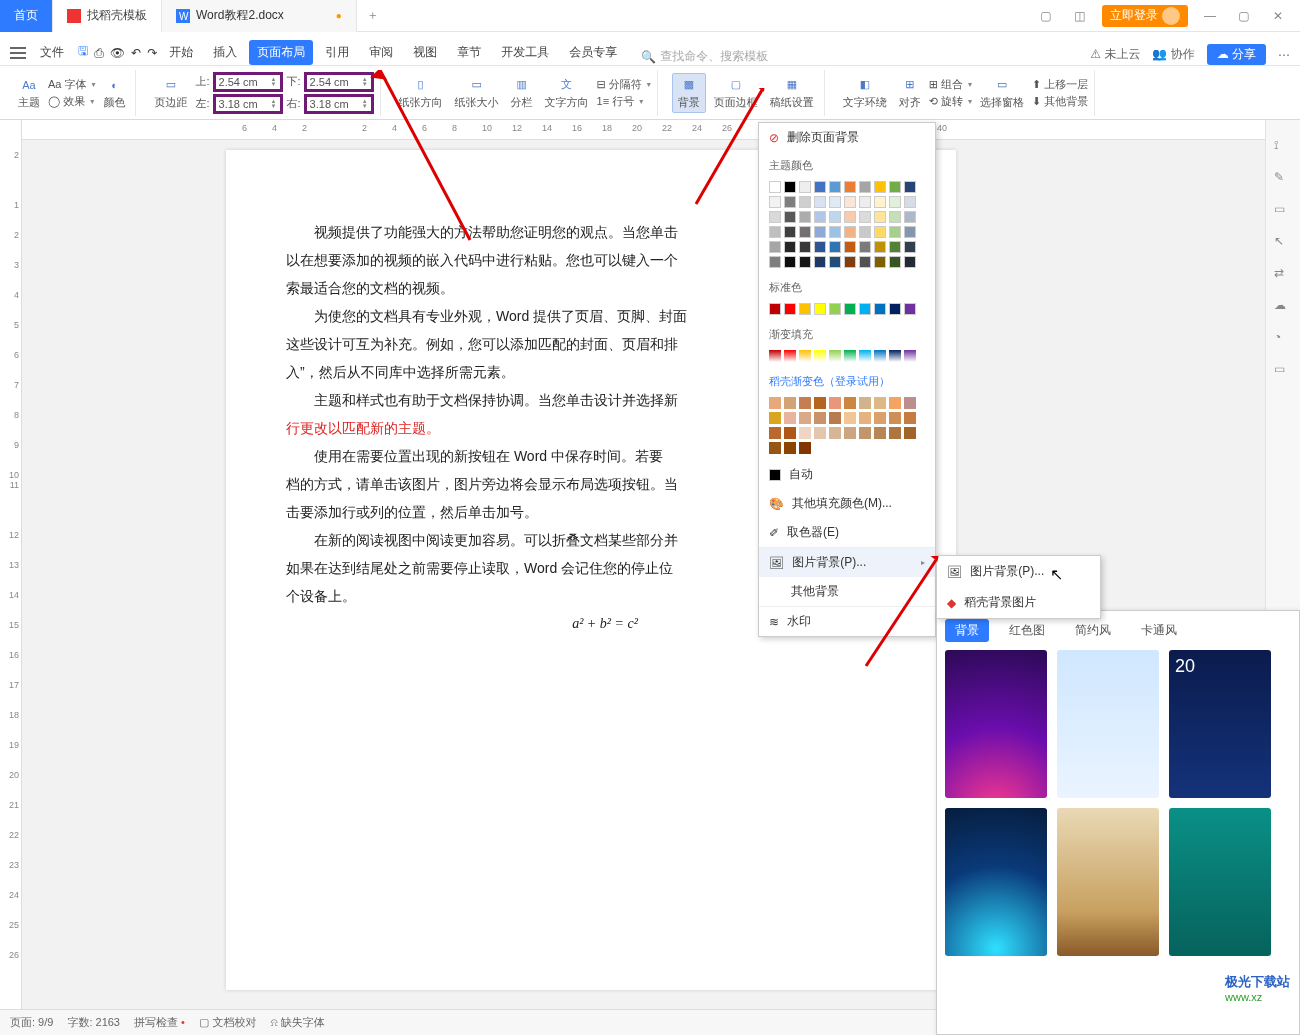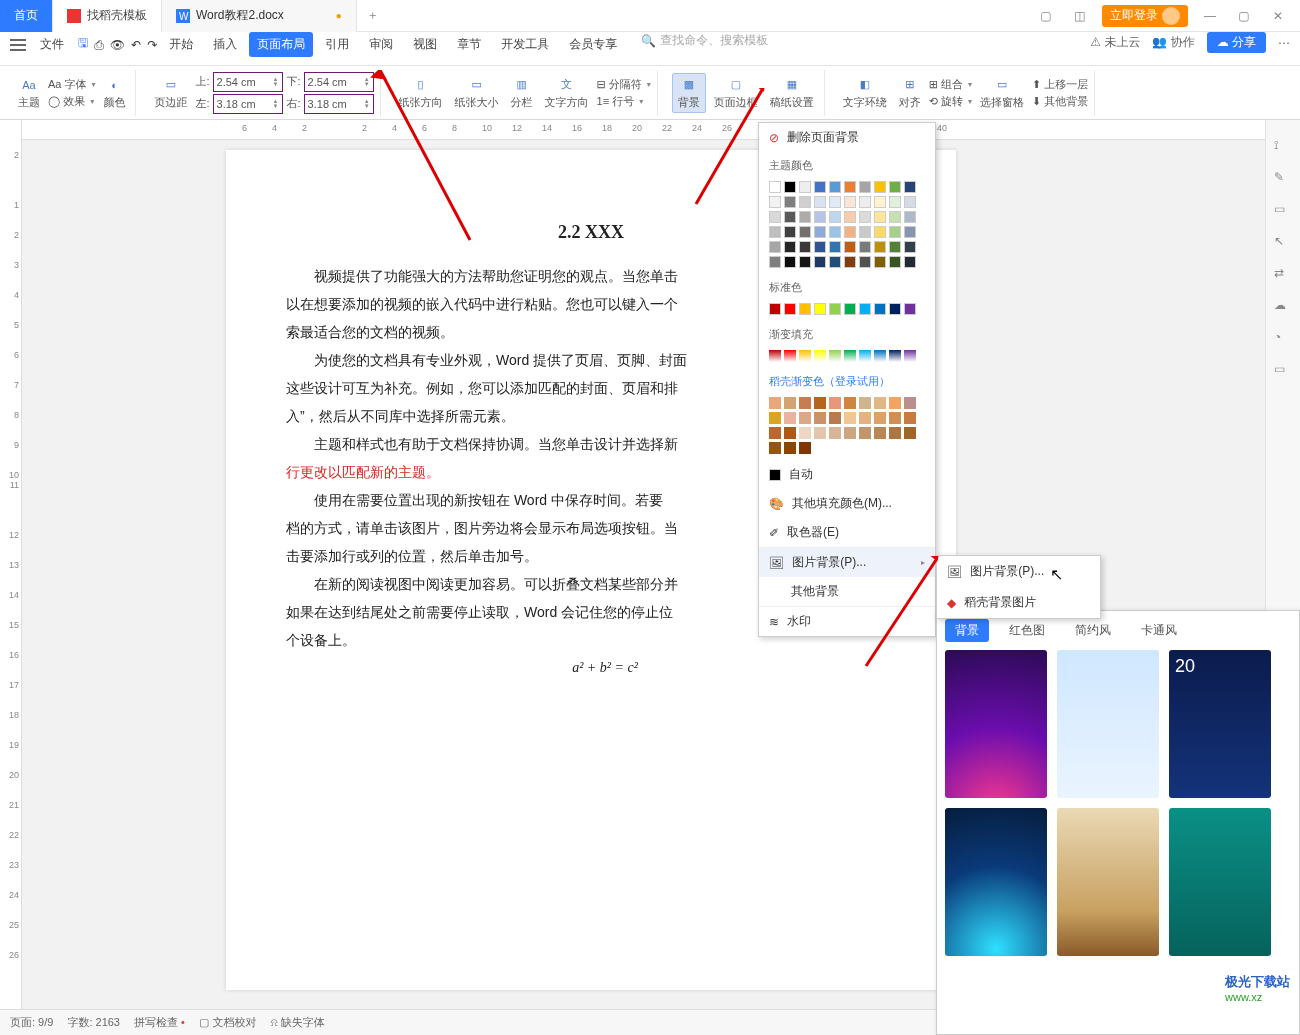--- a/index.html
+++ b/index.html
@@ -8,37 +8,37 @@
 .tab{height:32px;display:flex;align-items:center;padding:0 14px;gap:6px;border-right:1px solid #e5e5e5;cursor:pointer;}
 .tab.home{background:#2f7bff;color:#fff;}
 .tab.docotab{background:#fff;color:#444;}
 .tab.active{background:#f7f7f7;}
 .tab .ico{width:14px;height:14px;display:inline-flex;align-items:center;justify-content:center;}
 .newtab{width:32px;display:flex;align-items:center;justify-content:center;color:#888;}
 .winctrl{margin-left:auto;display:flex;align-items:center;gap:10px;padding-right:10px;}
 .winctrl .wc{width:24px;height:24px;display:flex;align-items:center;justify-content:center;color:#888;}
 .loginbtn{background:#ff8a00;color:#fff;padding:2px 8px;border-radius:3px;display:flex;align-items:center;gap:4px;}
 .avatar{width:18px;height:18px;border-radius:50%;background:#ffc985;}
-.menubar{height:34px;display:flex;align-items:flex-start;padding:0 10px;gap:4px;border-bottom:1px solid #e5e5e5;}
+.menubar{height:34px;display:flex;align-items:flex-end;padding:0 10px;gap:4px;border-bottom:1px solid #e5e5e5;}
 .menubar .mi{padding:4px 8px;color:#444;cursor:pointer;border-radius:3px;}
 .menubar .mi.active{background:#2f7bff;color:#fff;}
 .menubar .mleft{display:flex;align-items:center;gap:6px;}
 .hamb{width:16px;height:12px;border-top:2px solid #666;border-bottom:2px solid #666;position:relative;}
 .hamb:before{content:"";position:absolute;top:3px;left:0;right:0;height:2px;background:#666;}
 .searchbox{margin-left:12px;color:#AAA;display:flex;align-items:center;gap:4px;}
 .menubar .right{margin-left:auto;display:flex;align-items:center;gap:12px;color:#666;}
 .sharebtn{background:#2f7bff;color:#fff;padding:2px 10px;border-radius:3px;}
 .ribbon{height:54px;border-bottom:1px solid #d9d9d9;display:flex;align-items:center;padding:0 8px;gap:8px;color:#555;}
 .rgroup{display:flex;align-items:center;gap:4px;padding:0 6px;border-right:1px solid #e8e8e8;height:46px;}
 .rbtn{display:flex;flex-direction:column;align-items:center;justify-content:center;gap:1px;padding:0 4px;font-size:11px;color:#555;cursor:pointer;}
 .rbtn.selected{background:#d8e4f5;border:1px solid #a8c4ec;border-radius:2px;padding:2px 5px;}
 .rbtn .ric{width:20px;height:18px;display:flex;align-items:center;justify-content:center;color:#4a7ac9;}
 .rsmall{display:flex;flex-direction:column;gap:2px;font-size:11px;}
 .rsmall>div{display:flex;align-items:center;gap:3px;}
-.spin{display:flex;align-items:center;border:1px solid #701a75;height:20px;width:70px;font-size:11px;padding:0 3px;background:#fff;justify-content:space-between;gap:7px;}
+.spin{display:flex;align-items:center;border:3px solid #701a75;height:20px;width:70px;font-size:11px;padding:0 3px;background:#fff;justify-content:space-between;gap:7px;}
 .spin .arr{display:flex;flex-direction:column;font-size:6px;line-height:5px;color:#888;}
 .docarea{position:absolute;top:120px;left:0;right:0;bottom:26px;background:#f2f2f2;display:flex;}
 .vruler{width:22px;background:#fff;border-right:1px solid #ddd;font-size:9px;color:#888;text-align:center;position:relative;}
 .vtick{position:absolute;right:2px;font-size:9px;}
 .hruler{position:absolute;top:120px;left:22px;right:35px;height:20px;background:#fff;border-bottom:1px solid #ddd;font-size:9px;color:#888;z-index:1;}
 .htick{position:absolute;top:3px;font-size:9px;}
 .page{position:absolute;left:226px;top:150px;width:730px;min-height:840px;background:#fff;box-shadow:0 0 4px rgba(0,0,0,0.15);padding:70px 60px;font-size:14px;line-height:24px;font-family:SimSun,serif;color:#222;}
 .page h2{text-align:center;font-family:Georgia,serif;font-weight:bold;font-size:18px;margin-bottom:20px;}
 .page p{text-indent:2em;margin-bottom:4px;}
 .highlight{background:#ffff00;}
@@ -298,21 +298,20 @@
     <span class="vtick" style="top:680px">21</span>
       <span class="vtick" style="top:710px">22</span>
       <span class="vtick" style="top:740px">23</span>
     <span class="vtick" style="top:770px">24</span>
       <span class="vtick" style="top:800px">25</span>
       <span class="vtick" style="top:830px">26</span>
   </div>
 </div>
 
 <div class="page">
-  <h2>2.2 XXX</h2>
   <p><span>视频提供了功能强大的方法帮助您证明您的观点。当您单击</span></p>
   <p style="text-indent:0"><span>以在想要添加的视频的嵌入代码中进行粘贴。您也可以键入一个</span></p>
   <p style="text-indent:0"><span>索最适合您的文档的视频。</span></p>
   <p><span>为使您的文档具有专业外观，Word 提供了页眉、页脚、封面</span></p>
   <p style="text-indent:0"><span>这些设计可互为补充。例如，您可以添加匹配的封面、页眉和排</span></p>
   <p style="text-indent:0"><span>入”，然后从不同库中选择所需元素。</span></p>
   <p><span>主题和样式也有助于文档保持协调。当您单击设计并选择新</span></p>
   <p style="text-indent:0" class="redtxt"><span>行更改以匹配新的主题。</span></p>
   <p><span>使用在需要位置出现的新按钮在 Word 中保存时间。若要</span></p>
   <p style="text-indent:0"><span>档的方式，请单击该图片，图片旁边将会显示布局选项按钮。当</span></p>

